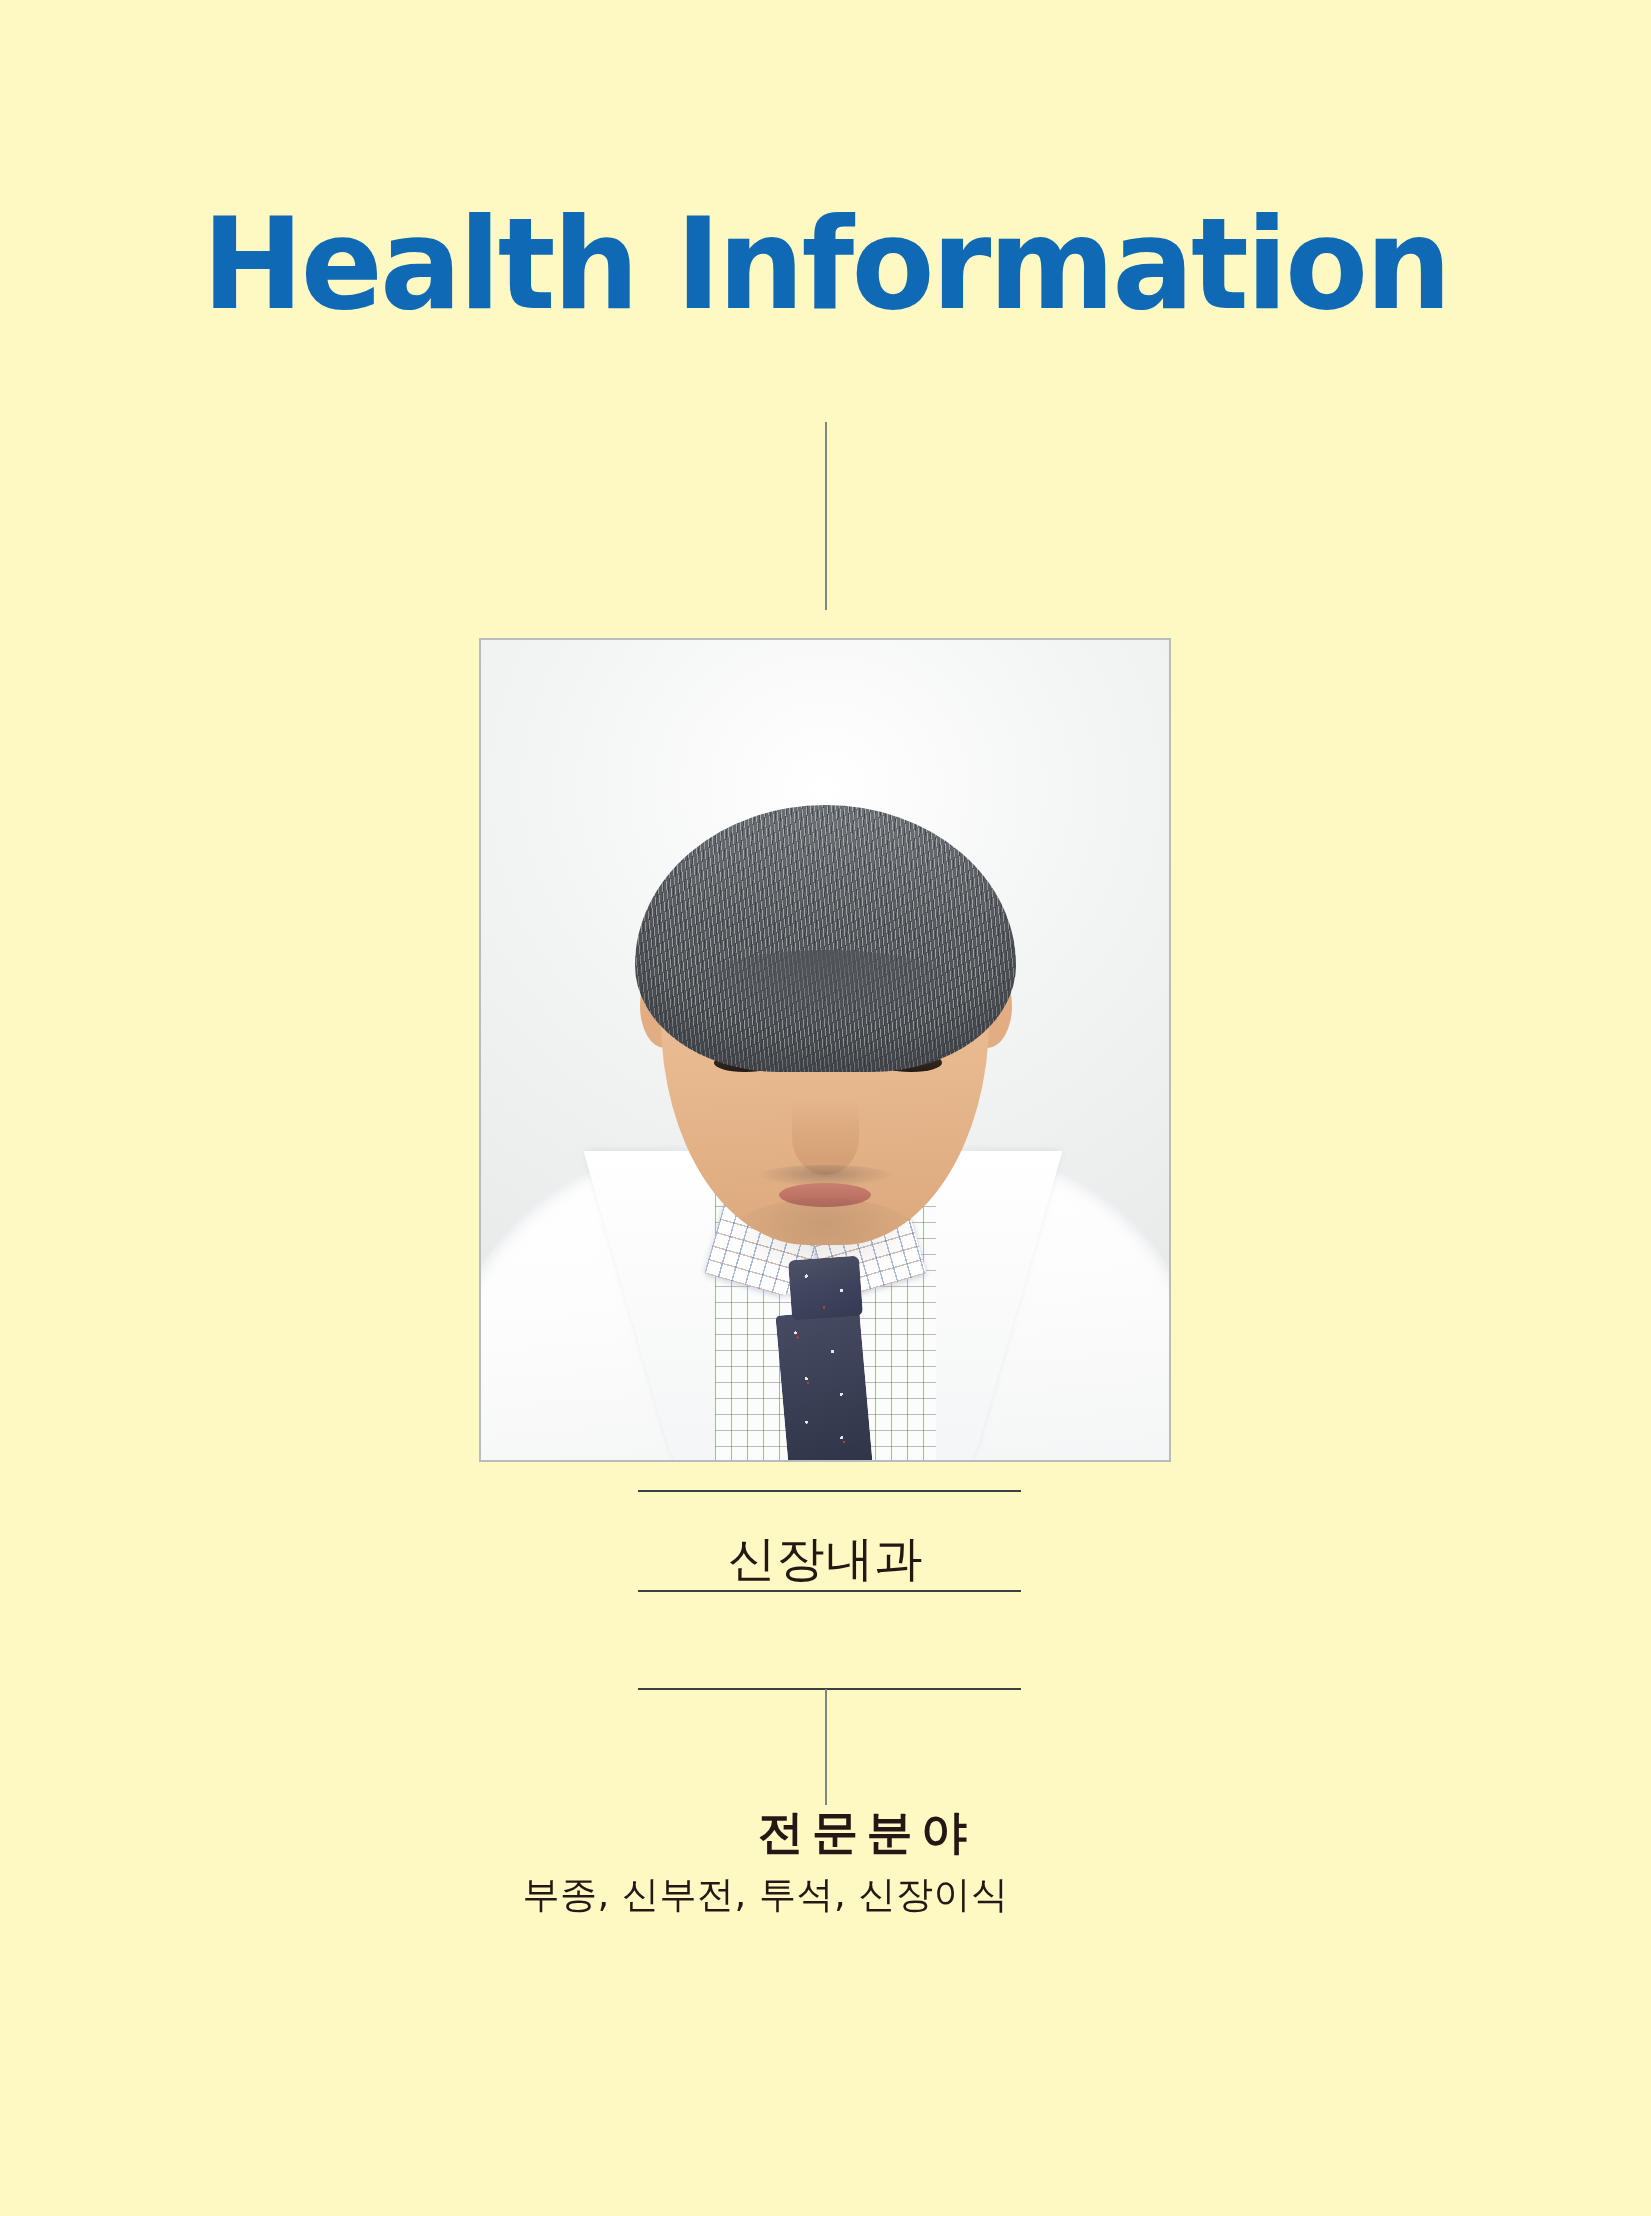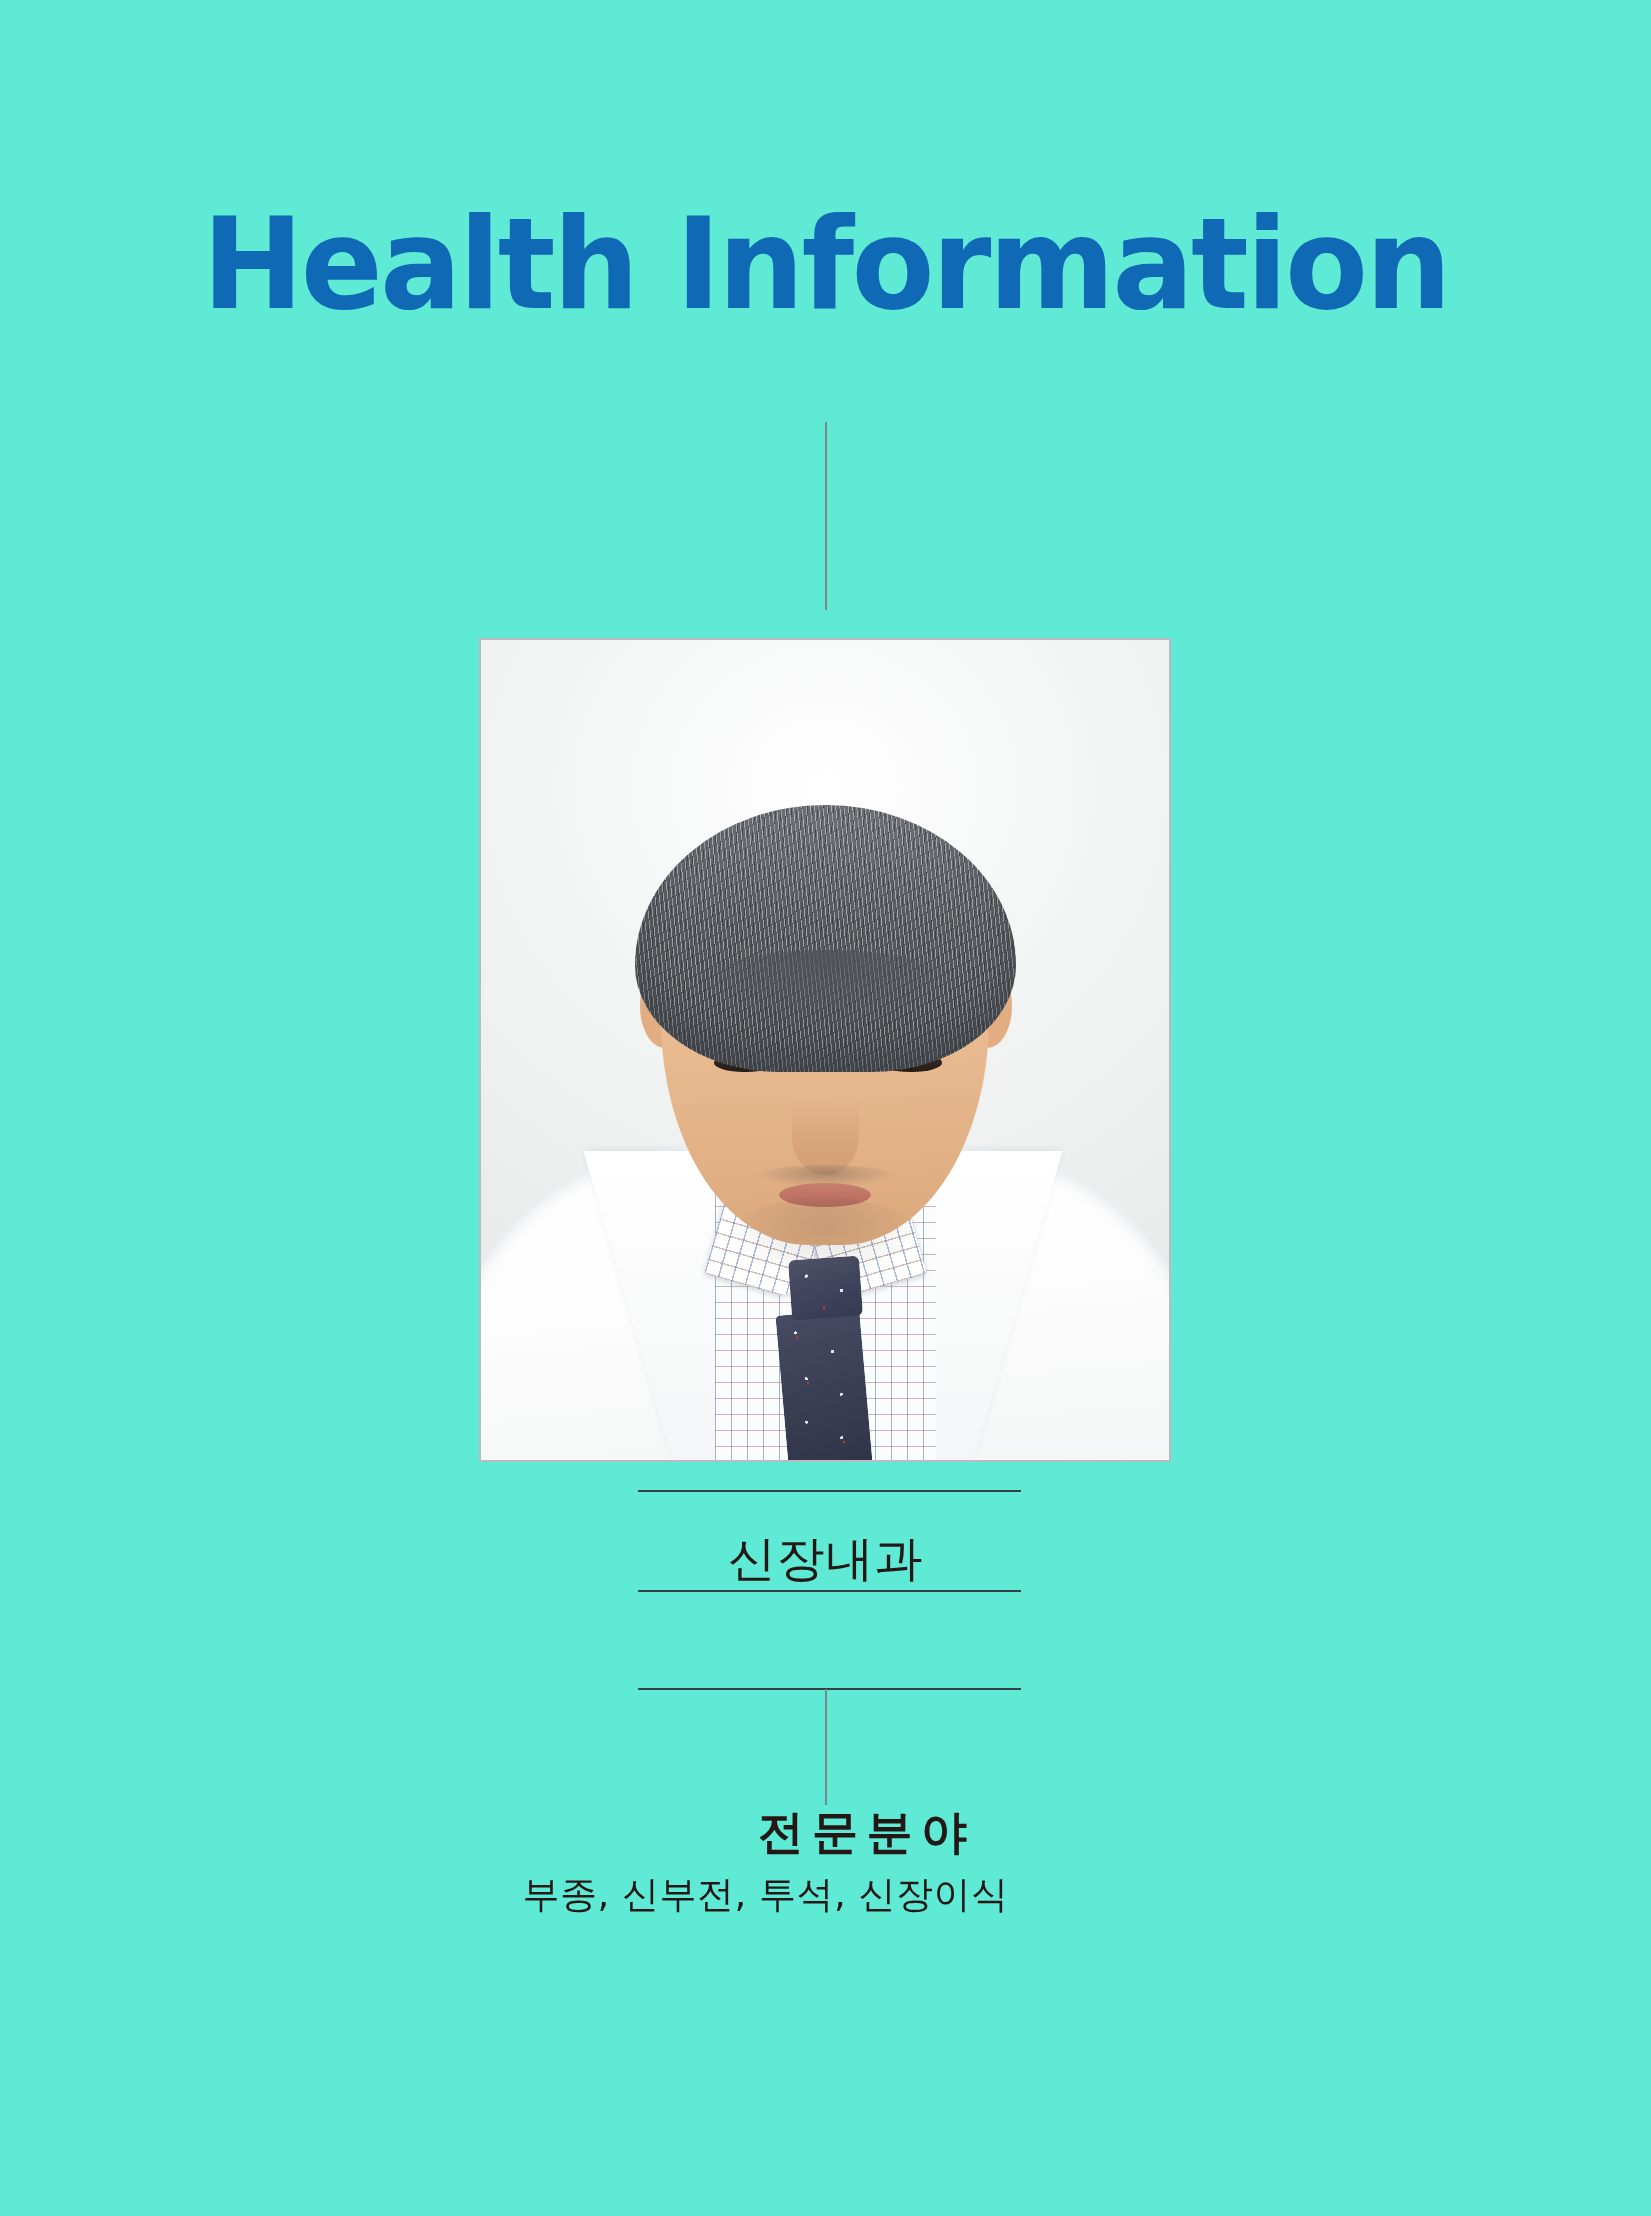--- a/index.html
+++ b/index.html
@@ -14,21 +14,21 @@
     font-family: "DejaVu Sans", "Liberation Sans", sans-serif;
     overflow: hidden;
     position: relative;
   }
 
   .poster {
     position: absolute;
     inset: 0;
     width: 1651px;
     height: 2216px;
-    background: #5eead4;
+    background: #fef9c3;
   }
 
   
   .title-block {
     position: absolute;
     top: 202px;
     left: 0;
     width: 1651px;
     text-align: center;
   }

